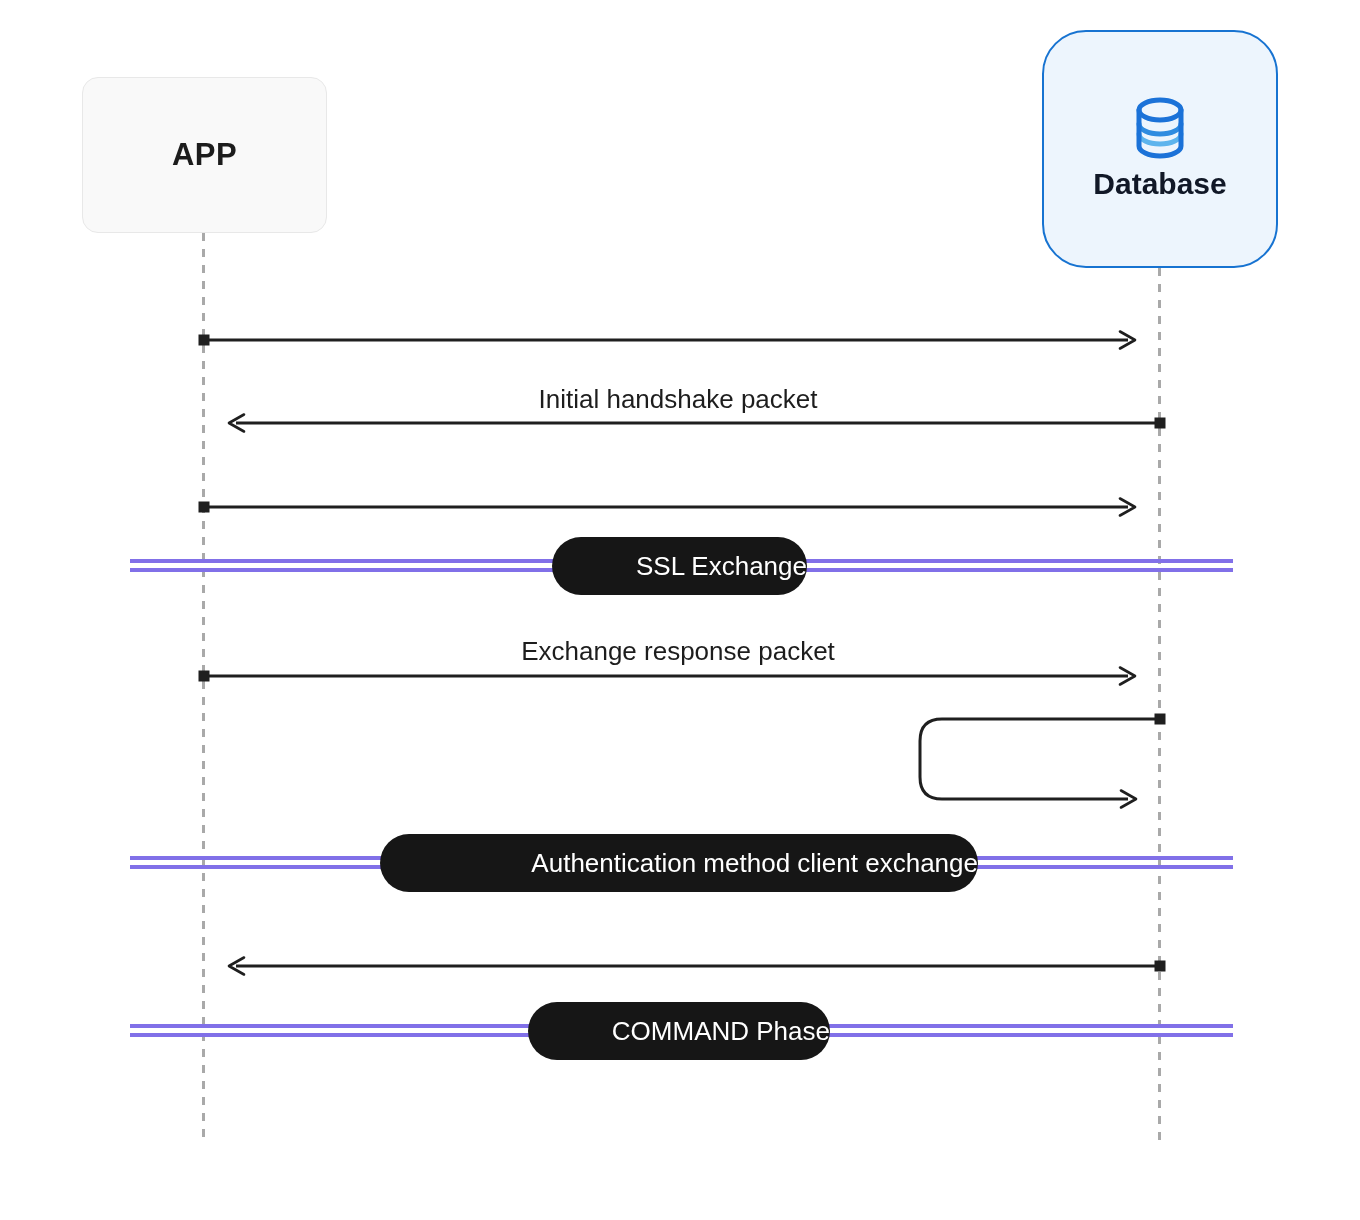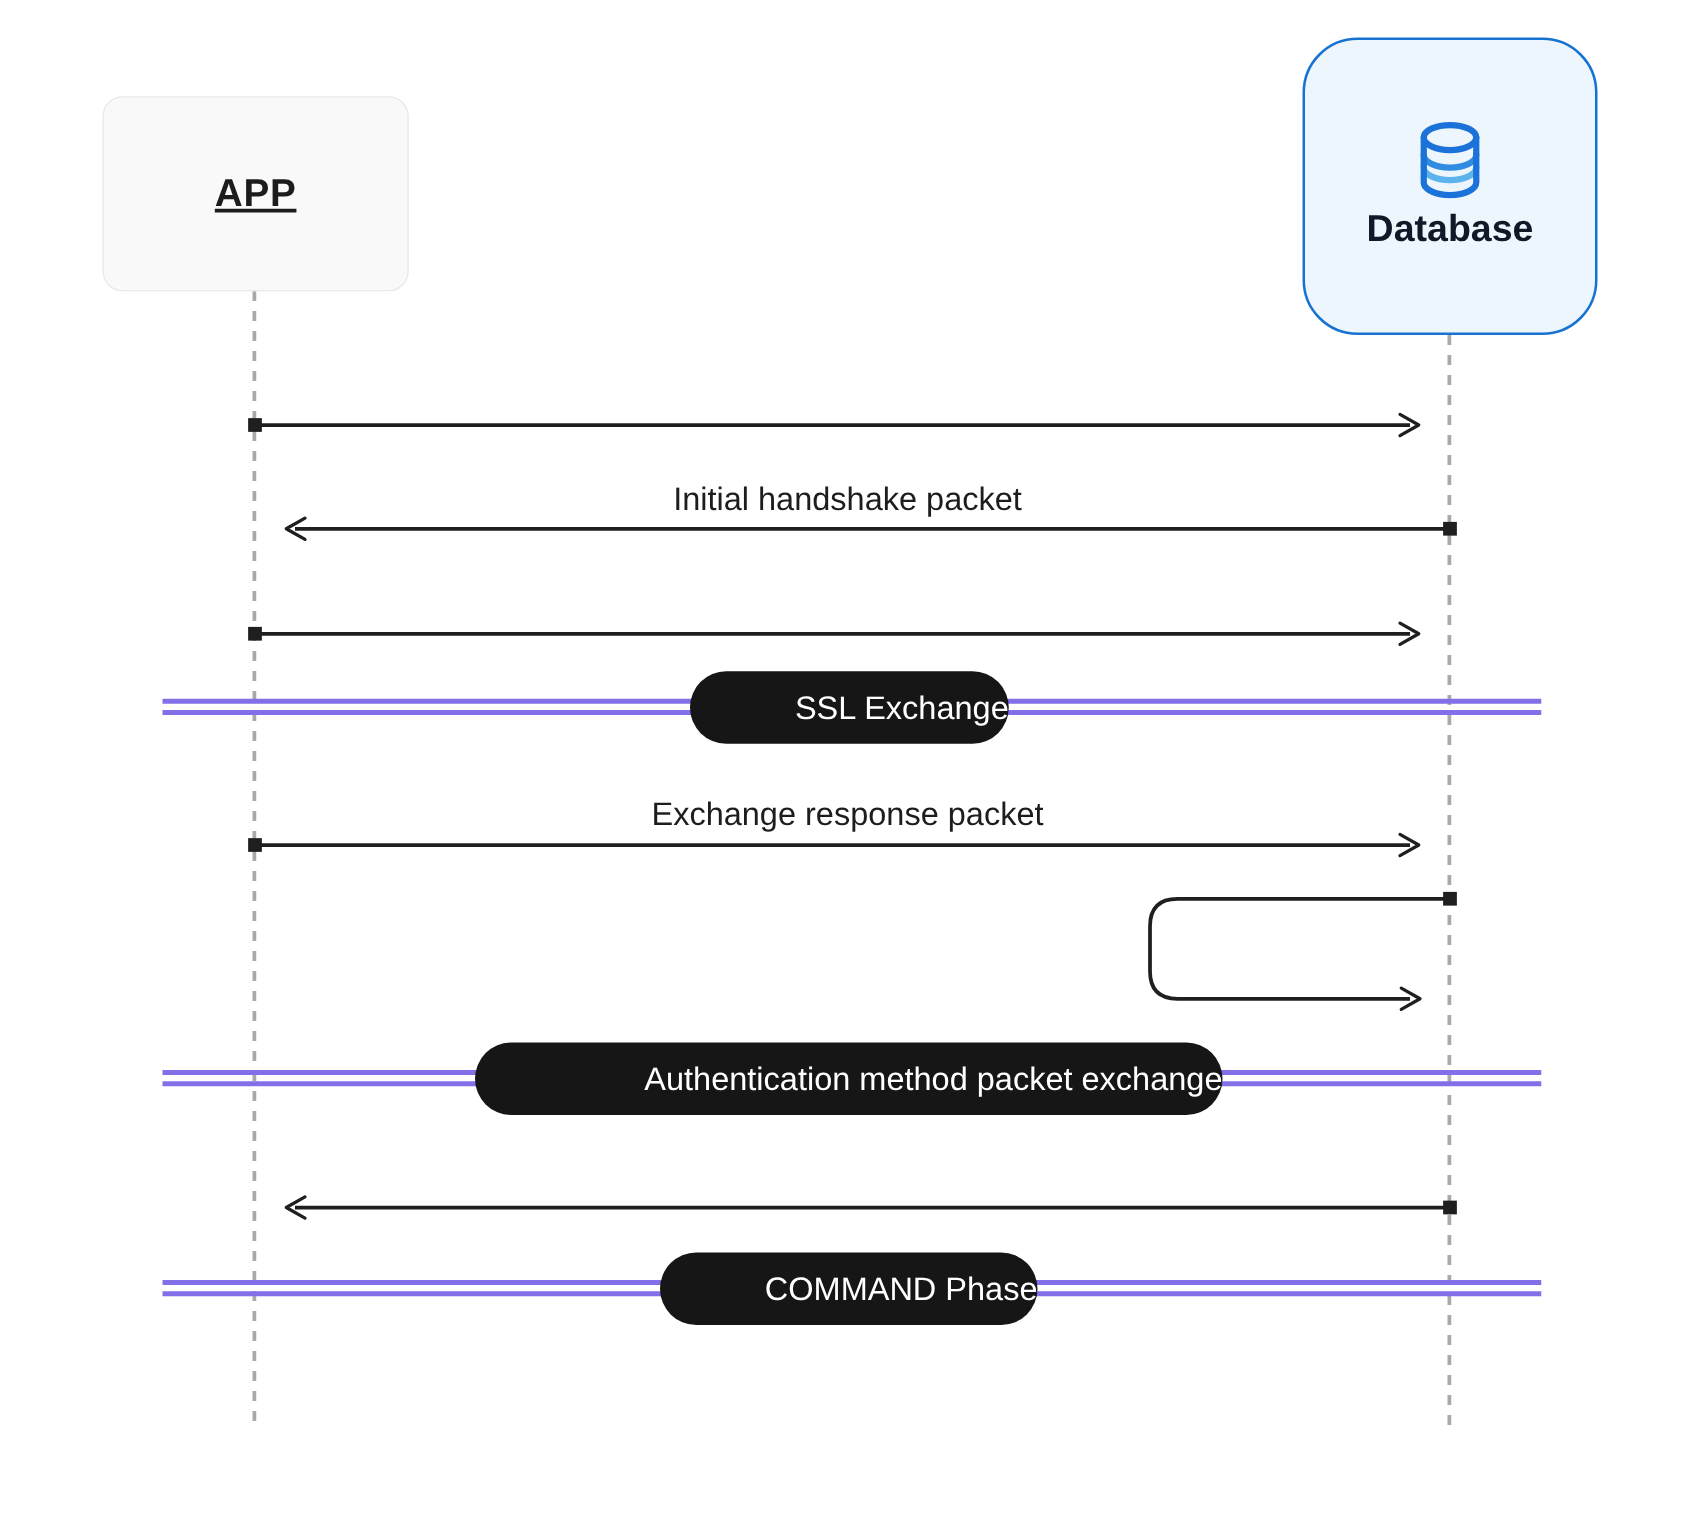--- a/index.html
+++ b/index.html
@@ -20,21 +20,20 @@
   
   .actor-app {
     position: absolute;
     left: 82px; top: 77px;
     width: 245px; height: 156px;
     background: #f9f9f9;
     border: 1.5px solid #e8e8e8;
     border-radius: 16px;
     display: flex; align-items: center; justify-content: center;
     box-sizing: border-box;
-    text-decoration: underline;
   }
   .actor-app .actor-label {
     font-size: 31px; font-weight: 700; letter-spacing: 0.5px; color: #1c1c1c;
   }
   .actor-db {
     position: absolute;
     left: 1042px; top: 30px;
     width: 236px; height: 238px;
     background: #edf5fd;
     border: 2px solid #1773d1;
@@ -142,21 +141,21 @@
   </svg>
 
   <svg class="arrow-svg" style="left:900px; top:705px;" width="280" height="110" viewBox="0 0 280 110">
     <path d="M260 14 L42 14 Q 20 14 20 36 L20 72 Q 20 94 42 94 L228 94" fill="none" stroke="#1f1f1f" stroke-width="3"></path>
     <rect x="254.5" y="8.5" width="11" height="11" fill="#1f1f1f"></rect>
     <path d="M221 85.5 L236 94 L221 102.5" fill="none" stroke="#1f1f1f" stroke-width="2.6" stroke-linecap="round" stroke-linejoin="round"></path>
   </svg>
 
   <div class="phase-lines" style="top:856px;"></div>
   <div class="phase-pill" style="left:380px; top:834px; width:598px;">
-    <span>Authentication method packet exchange</span>
+    <span>Authentication method client exchange</span>
   </div>
 
   <svg class="arrow-svg" style="left:198px; top:953px;" width="970" height="26" viewBox="0 0 970 26">
     <line x1="962" y1="13" x2="38" y2="13" stroke="#1f1f1f" stroke-width="3"></line>
     <rect x="956.5" y="7.5" width="11" height="11" fill="#1f1f1f"></rect>
     <path d="M46 4.5 L31 13 L46 21.5" fill="none" stroke="#1f1f1f" stroke-width="2.6" stroke-linecap="round" stroke-linejoin="round"></path>
   </svg>
 
   <div class="phase-lines" style="top:1024px;"></div>
   <div class="phase-pill" style="left:528px; top:1002px; width:302px;">

